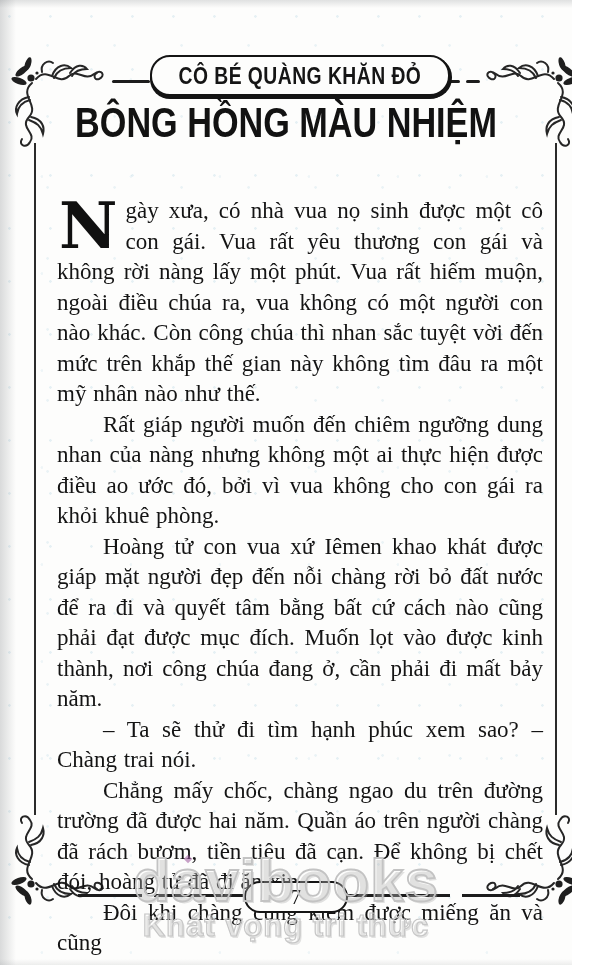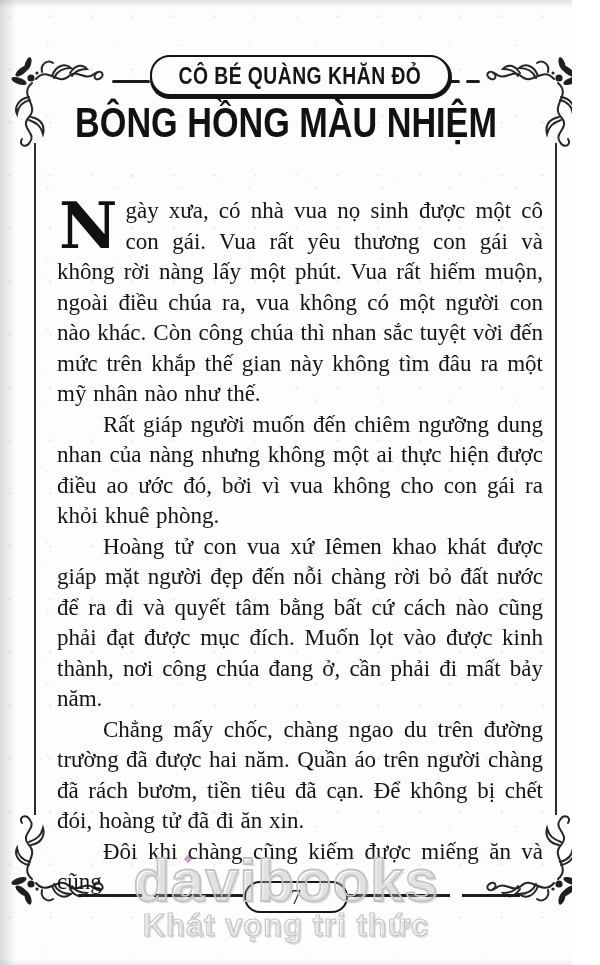--- a/index.html
+++ b/index.html
@@ -191,20 +191,21 @@
   <div class="badge">
     <span>CÔ BÉ QUÀNG KHĂN ĐỎ</span>
   </div>
 
   <h1 class="chapter">BÔNG HỒNG MÀU NHIỆM</h1>
 
   <div class="body-text">
     <p class="first"><span class="dropcap">N</span><span>gày xưa, có nhà vua nọ sinh được một cô con gái. Vua rất yêu thương con gái và không rời nàng lấy một phút. Vua rất hiếm muộn, ngoài điều chúa ra, vua không có một người con nào khác. Còn công chúa thì nhan sắc tuyệt vời đến mức trên khắp thế gian này không tìm đâu ra một mỹ nhân nào như thế.</span></p>
     <p>Rất giáp người muốn đến chiêm ngưỡng dung nhan của nàng nhưng không một ai thực hiện được điều ao ước đó, bởi vì vua không cho con gái ra khỏi khuê phòng.</p>
     <p>Hoàng tử con vua xứ Iêmen khao khát được giáp mặt người đẹp đến nỗi chàng rời bỏ đất nước để ra đi và quyết tâm bằng bất cứ cách nào cũng phải đạt được mục đích. Muốn lọt vào được kinh thành, nơi công chúa đang ở, cần phải đi mất bảy năm.</p>
+    <p>– Ta sẽ thử đi tìm hạnh phúc xem sao? – Chàng trai nói.</p>
     <p>Chẳng mấy chốc, chàng ngao du trên đường trường đã được hai năm. Quần áo trên người chàng đã rách bươm, tiền tiêu đã cạn. Để không bị chết đói, hoàng tử đã đi ăn xin.</p>
     <p>Đôi khi chàng cũng kiếm được miếng ăn và cũng</p>
   </div>
 
   <div class="footline" style="left:78px;width:64px;"></div>
   <div class="footline" style="left:154px;width:90px;"></div>
   <div class="footline" style="left:346px;width:104px;"></div>
   <div class="footline" style="left:462px;width:58px;"></div>
   <div class="page-pill">
     <span>7</span>

